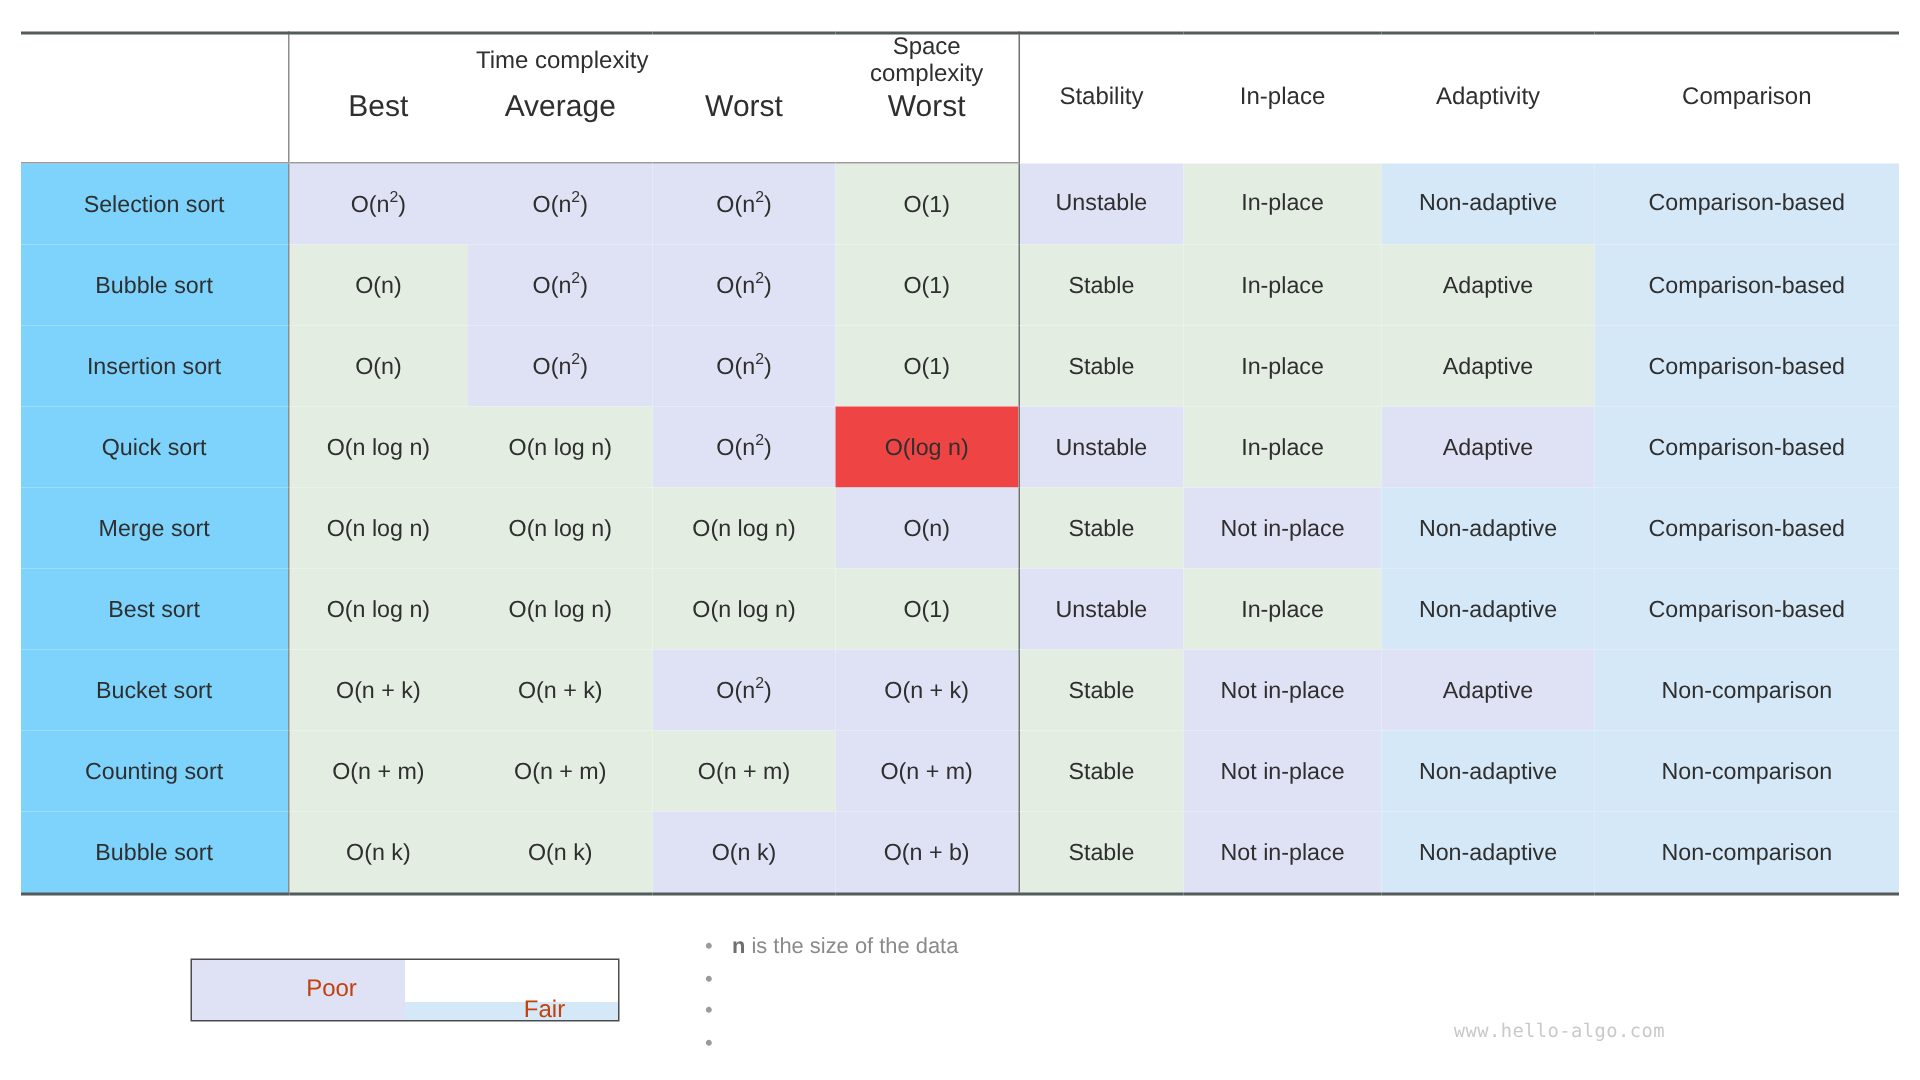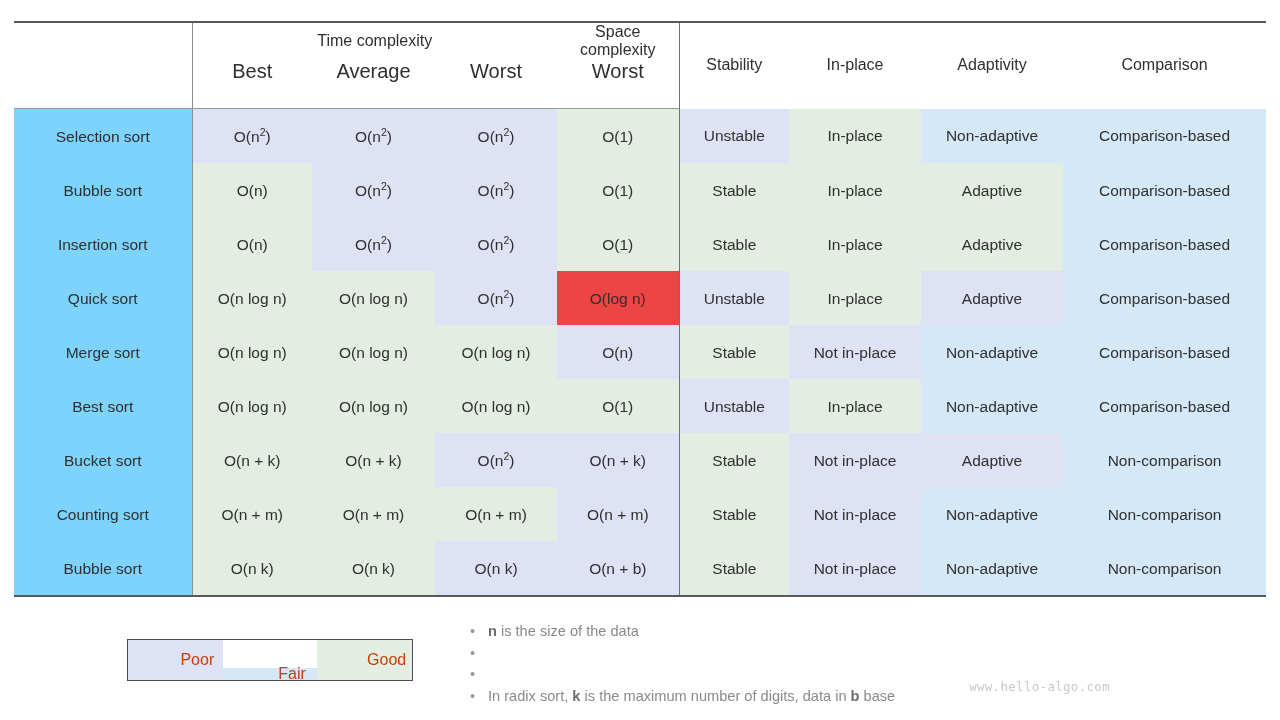--- a/index.html
+++ b/index.html
@@ -306,35 +306,33 @@
             <td style="background: rgb(213, 232, 247);">Non-adaptive</td>
             <td style="background: rgb(213, 232, 247);">Non-comparison</td>
           </tr>
         </tbody>
     </table>
   </div>
 
   <div class="legend" id="legend">
       <div class="seg" style="background: rgb(223, 226, 245);">Poor</div>
       <div class="seg" style="background: rgb(213, 232, 247); margin-top: 28px;">Fair</div>
-      <div class="seg" style="background: rgb(227, 237, 225);">Good</div>
     </div>
 
   <div class="notes" id="notes">
       <div class="note">
         <span class="bullet">•</span>
         <span><b>n</b> is the size of the data</span>
       </div>
       <div class="note">
         <span class="bullet">•</span>
       </div>
       <div class="note">
         <span class="bullet">•</span>
       </div>
       <div class="note">
         <span class="bullet">•</span>
-        <span>In radix sort, <b>k</b> is the maximum number of digits, data in <b>b</b> base</span>
       </div>
     </div>
 
   <div class="watermark">www.hello-algo.com</div>
 
 </div>
 
 </body></html>

